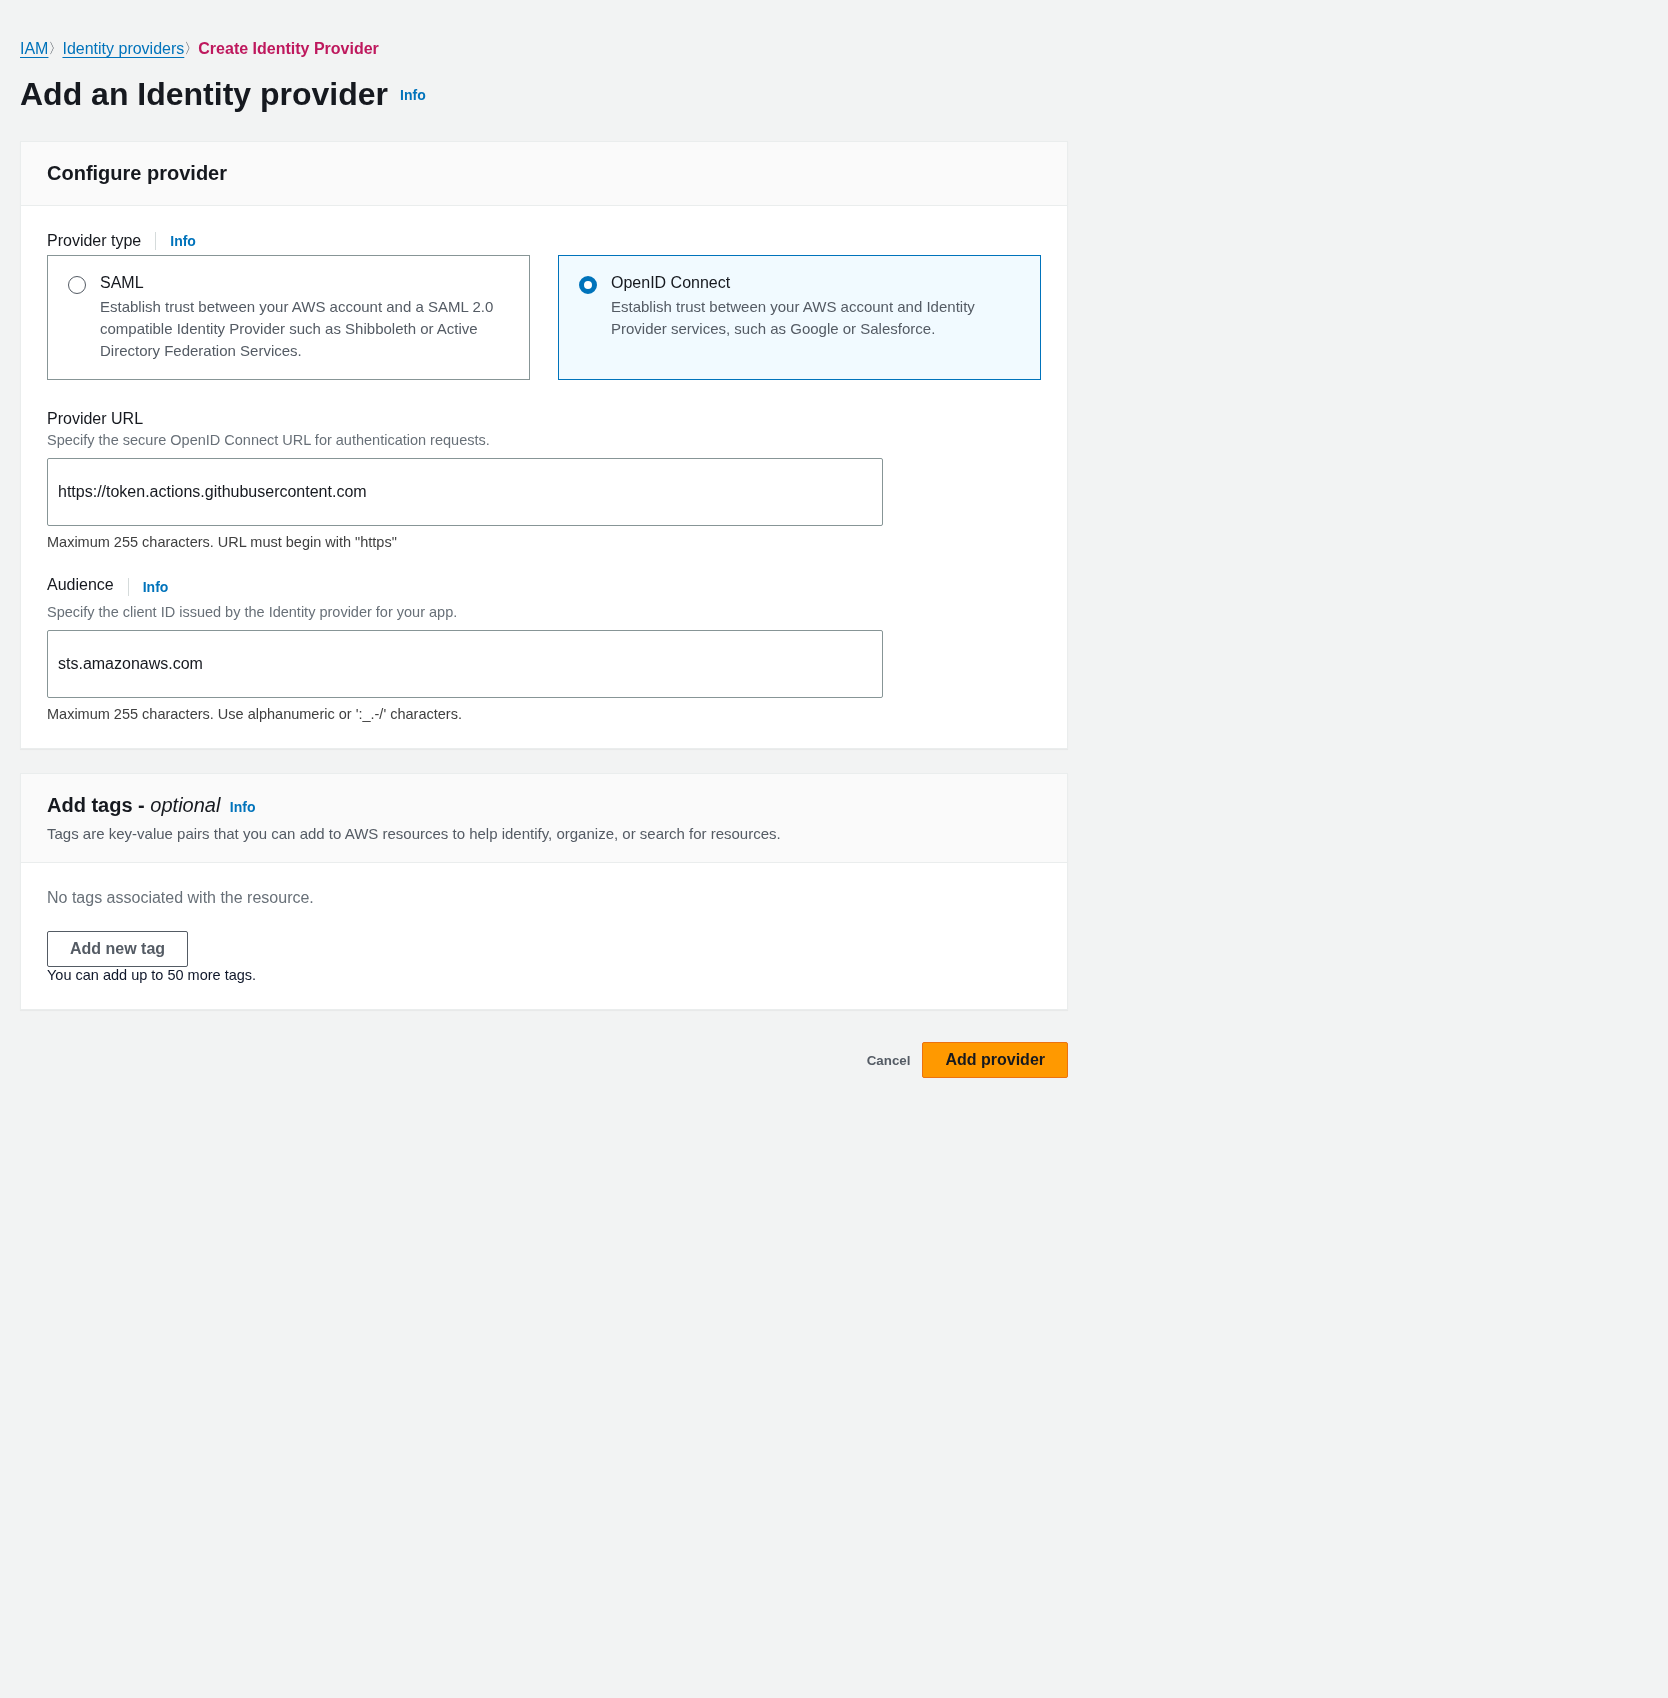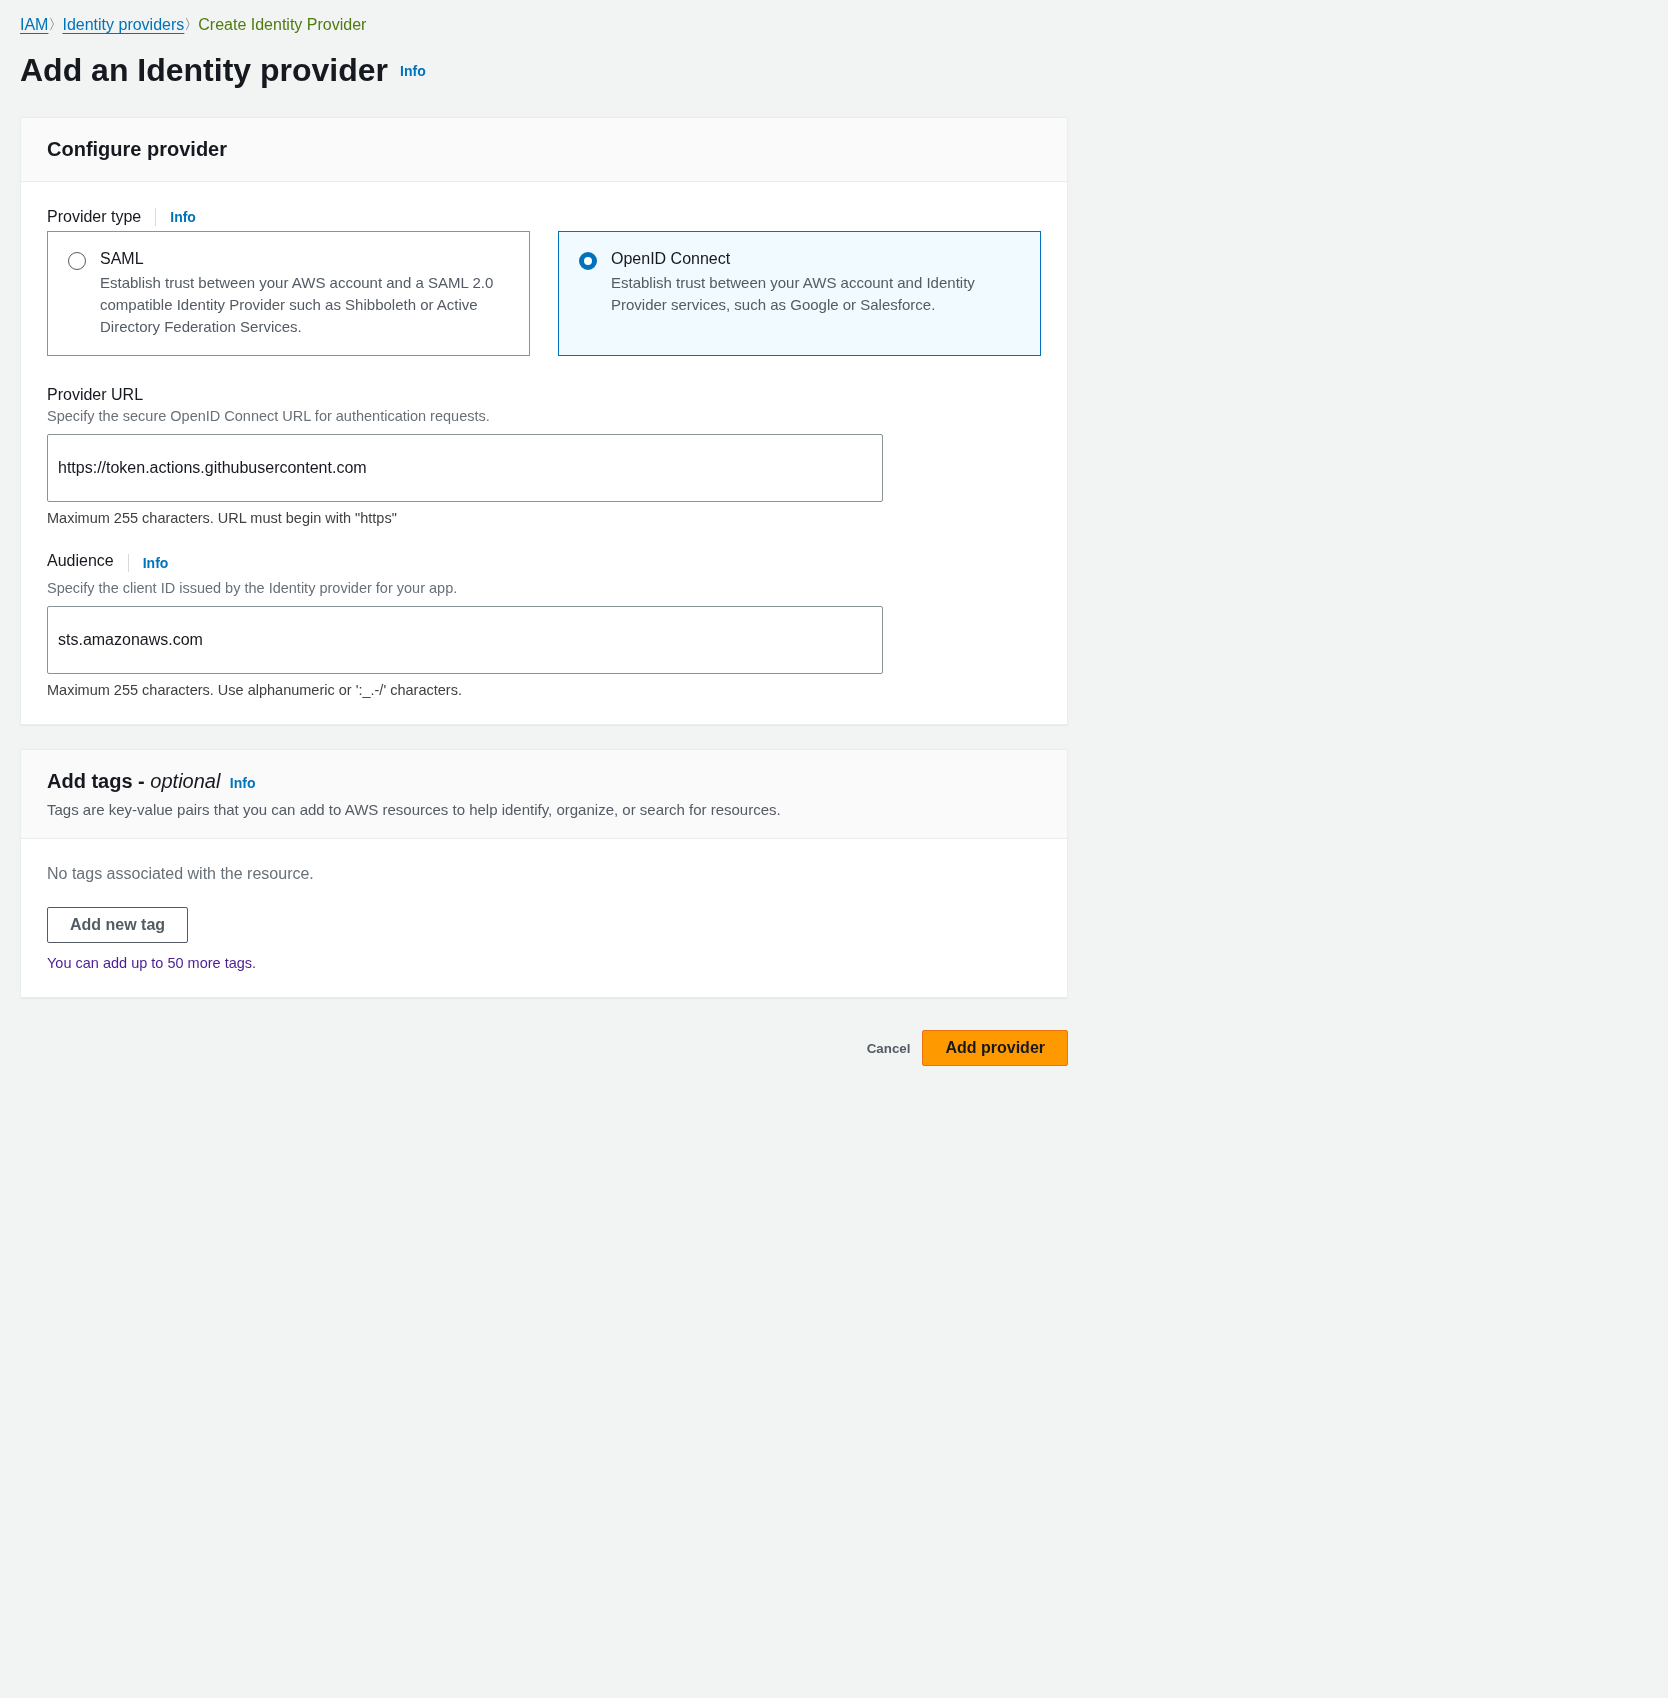--- a/index.html
+++ b/index.html
@@ -25,21 +25,21 @@
     gap: 0;
     font-size: 16px;
     margin-bottom: 18px;
   }
   .breadcrumb a {
     color: #0073bb;
     text-decoration: underline;
     text-underline-offset: 3px;
   }
   .chev { color: #545b64; font-size: 14px; }
-  .breadcrumb .current { color: #4d7c0f; font-weight: 400; }
+  .breadcrumb .current { color: #be185d; font-weight: 700; margin-top: 24px; }
   h1 {
     font-size: 32px;
     font-weight: 700;
     color: #16191f;
     display: inline;
   }
   .page-title-row { display:flex; align-items:center; gap:12px; margin-bottom: 28px; }
   .panel {
     background: #fff;
     border: 1px solid #eaeded;
@@ -93,21 +93,21 @@
   .optional { font-style: italic; font-weight:400; }
   .tags-status { color:#687078; font-size:16px; margin-bottom:24px; }
   .btn {
     display:inline-flex; align-items:center; justify-content:center;
     padding: 8px 22px; font-size:16px; font-weight:700; border-radius:2px; cursor:pointer;
     background:#fff; border:1px solid #545b64; color:#545b64;
   }
   .btn-primary { background:#ff9900; border-color:#ec7211; color:#16191f; }
   .btn-text { background:transparent; border:none; color:#545b64; font-weight:700; }
   .footer { display:flex; justify-content:flex-end; gap:12px; padding-top:8px; }
-  .addtag-hint { color:#4c1d95; font-size:14.5px; margin-top:12px; }
+  .addtag-hint { color:#0f172a; font-size:14.5px; }
   .label-row.head { margin-bottom: 6px; }
 </style>
 </head>
 <body>
 
 <nav class="breadcrumb">
   <a href="#">IAM</a>
   <span class="chev">〉</span>
   <a href="#">Identity providers</a>
   <span class="chev">〉</span>

